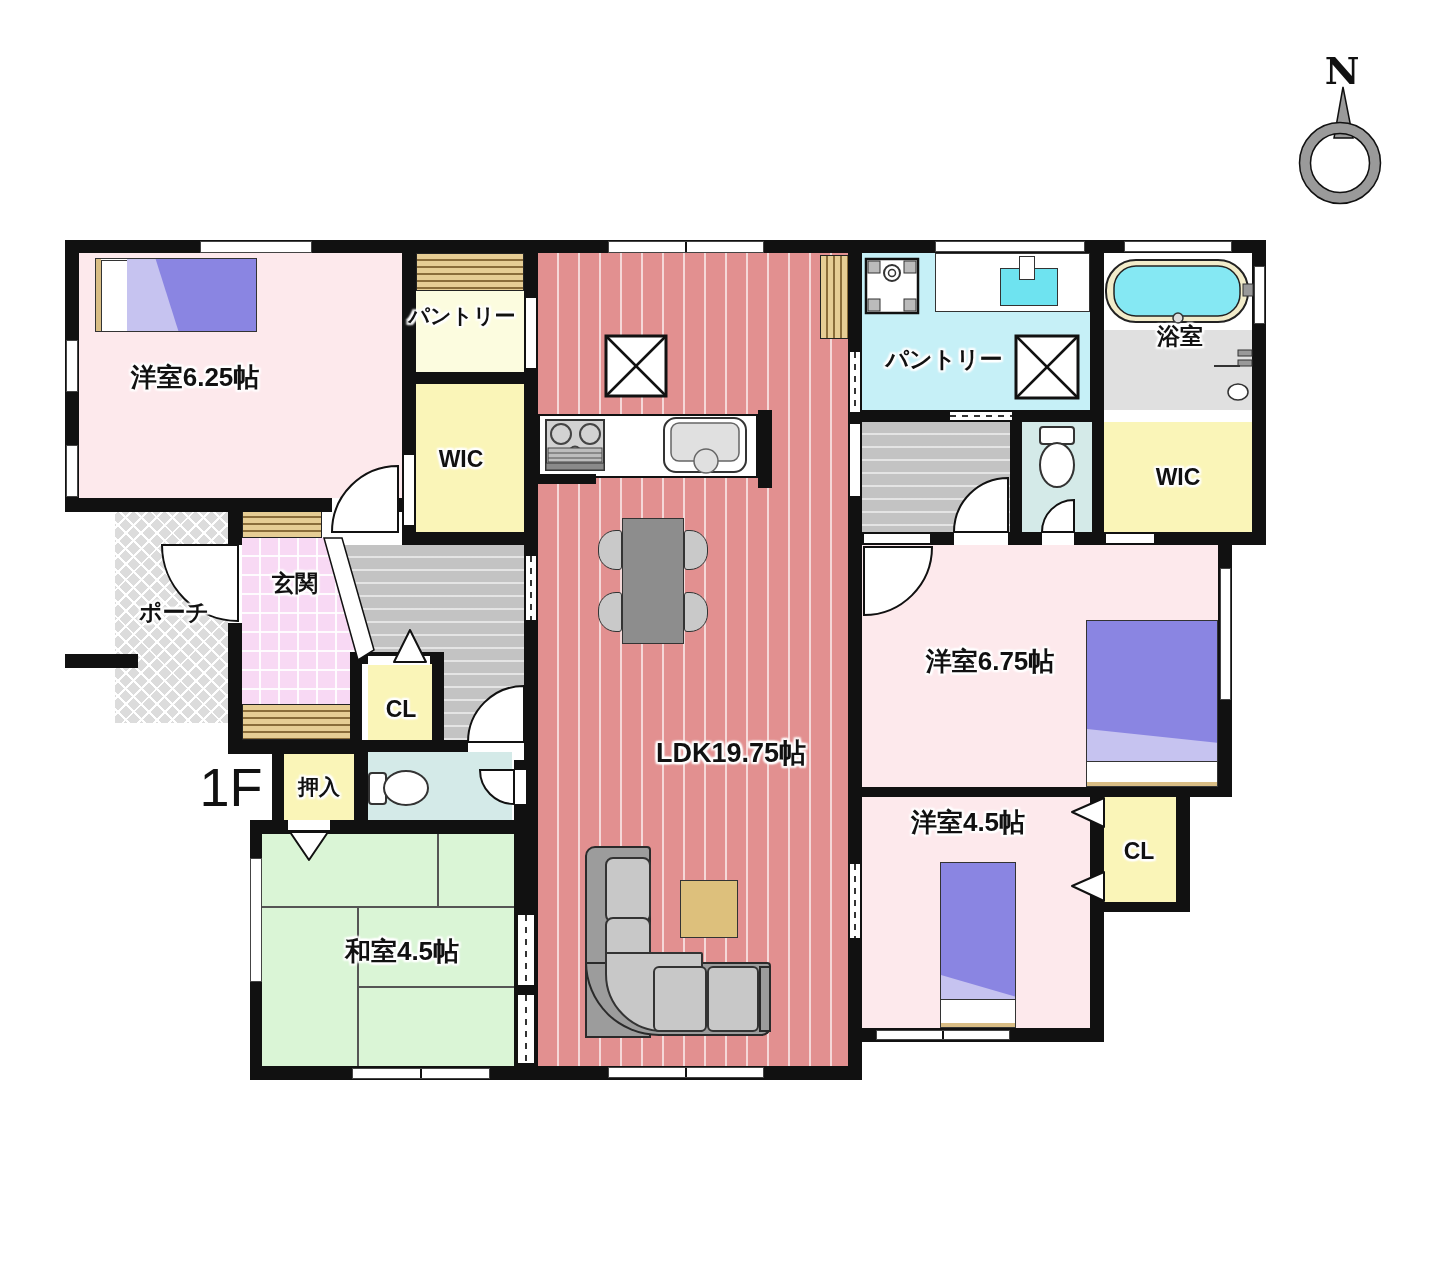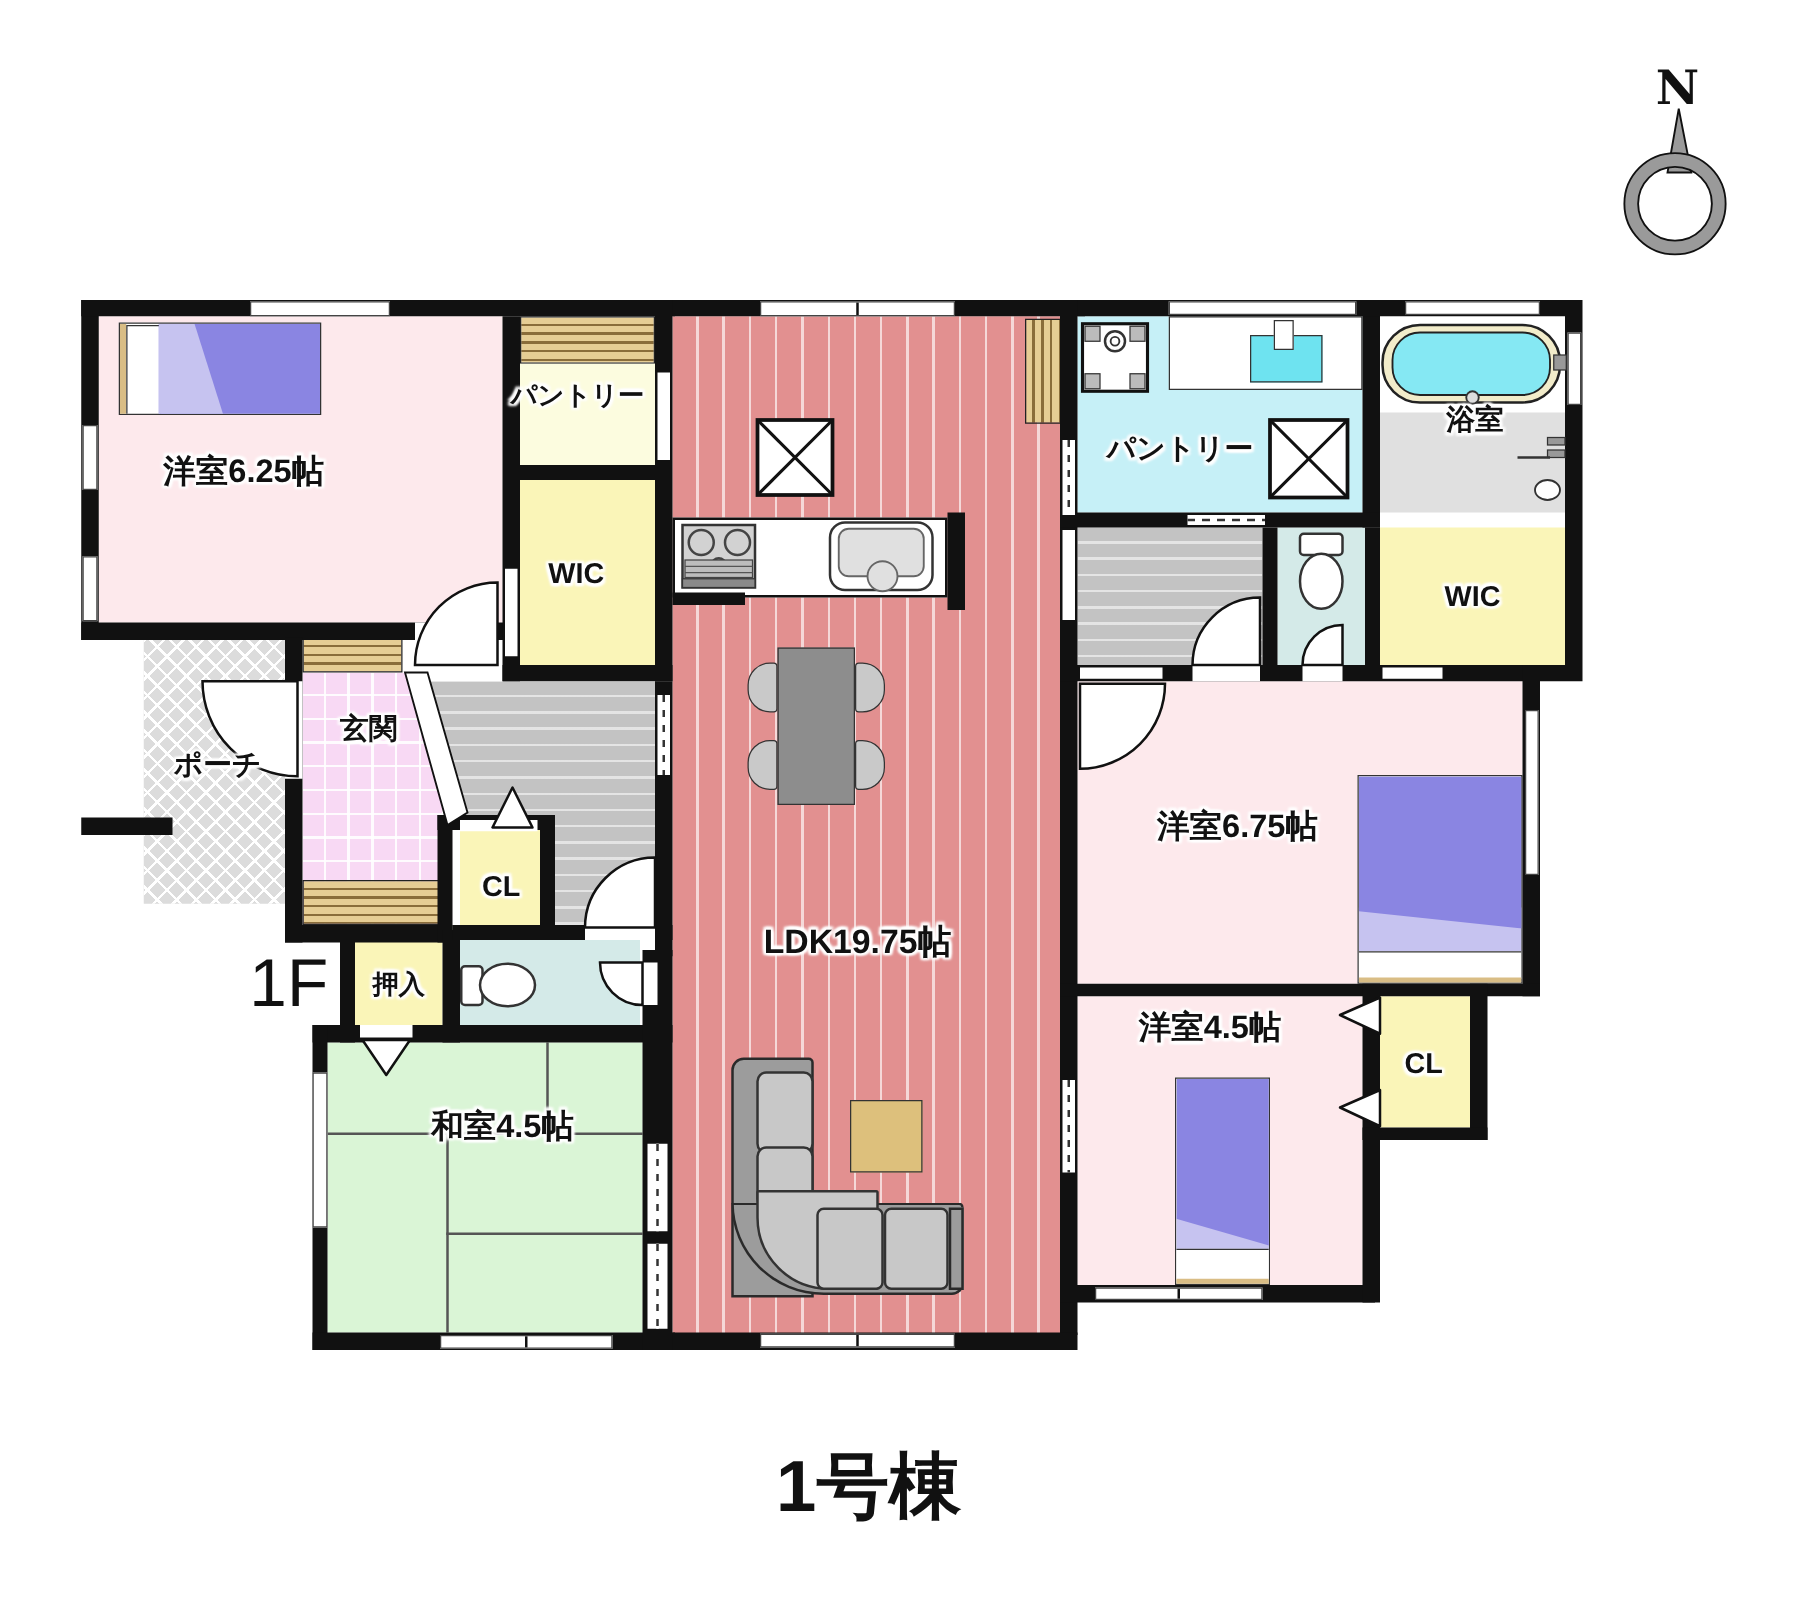--- a/index.html
+++ b/index.html
@@ -283,29 +283,28 @@
       <polygon points="1343,87 1334,138 1353,138" fill="#9a9a9a" stroke="#111" stroke-width="1.5"></polygon>
       <circle cx="1340" cy="163" r="35" fill="none" stroke="#9a9a9a" stroke-width="11"></circle>
       <circle cx="1340" cy="163" r="40.5" fill="none" stroke="#111" stroke-width="1.5"></circle>
       <circle cx="1340" cy="163" r="29.5" fill="none" stroke="#111" stroke-width="1.5"></circle>
     </g>
   </svg>
 
   <span class="label lz26" style="left:195px;top:377px;">洋室6.25帖</span>
   <span class="label lz21" style="left:462px;top:316px;">パントリー</span>
   <span class="label lz23" style="left:461px;top:459px;">WIC</span>
-  <span class="label lz27" style="left:686px;top:753px;">LDK19.75帖</span>
+  <span class="label lz27" style="left:731px;top:753px;">LDK19.75帖</span>
   <span class="label lz23" style="left:944px;top:359px;">パントリー</span>
   <span class="label lz23" style="left:1180px;top:336px;">浴室</span>
   <span class="label lz23" style="left:1178px;top:477px;">WIC</span>
   <span class="label lz26" style="left:990px;top:661px;">洋室6.75帖</span>
   <span class="label lz26" style="left:968px;top:822px;">洋室4.5帖</span>
   <span class="label lz23" style="left:1139px;top:851px;">CL</span>
   <span class="label lz23" style="left:401px;top:709px;">CL</span>
   <span class="label lz23" style="left:295px;top:583px;">玄関</span>
   <span class="label lz23" style="left:174px;top:612px;">ポーチ</span>
   <span class="label lz21" style="left:319px;top:787px;">押入</span>
-  <span class="label lz26" style="left:402px;top:901px;">和室4.5帖</span>
+  <span class="label lz26" style="left:402px;top:951px;">和室4.5帖</span>
   <span class="label" style="left:231px;top:787px;font-size:54px;font-weight:500;">1F</span>
-  <span class="label" style="left:695px;top:1190px;font-size:58px;">1号棟</span>
   <span class="label" style="left:1342px;top:70px;font-size:38px;font-family:'DejaVu Serif','Liberation Serif',serif;font-weight:600;">N</span>
 
 </div>
 
 </body></html>

